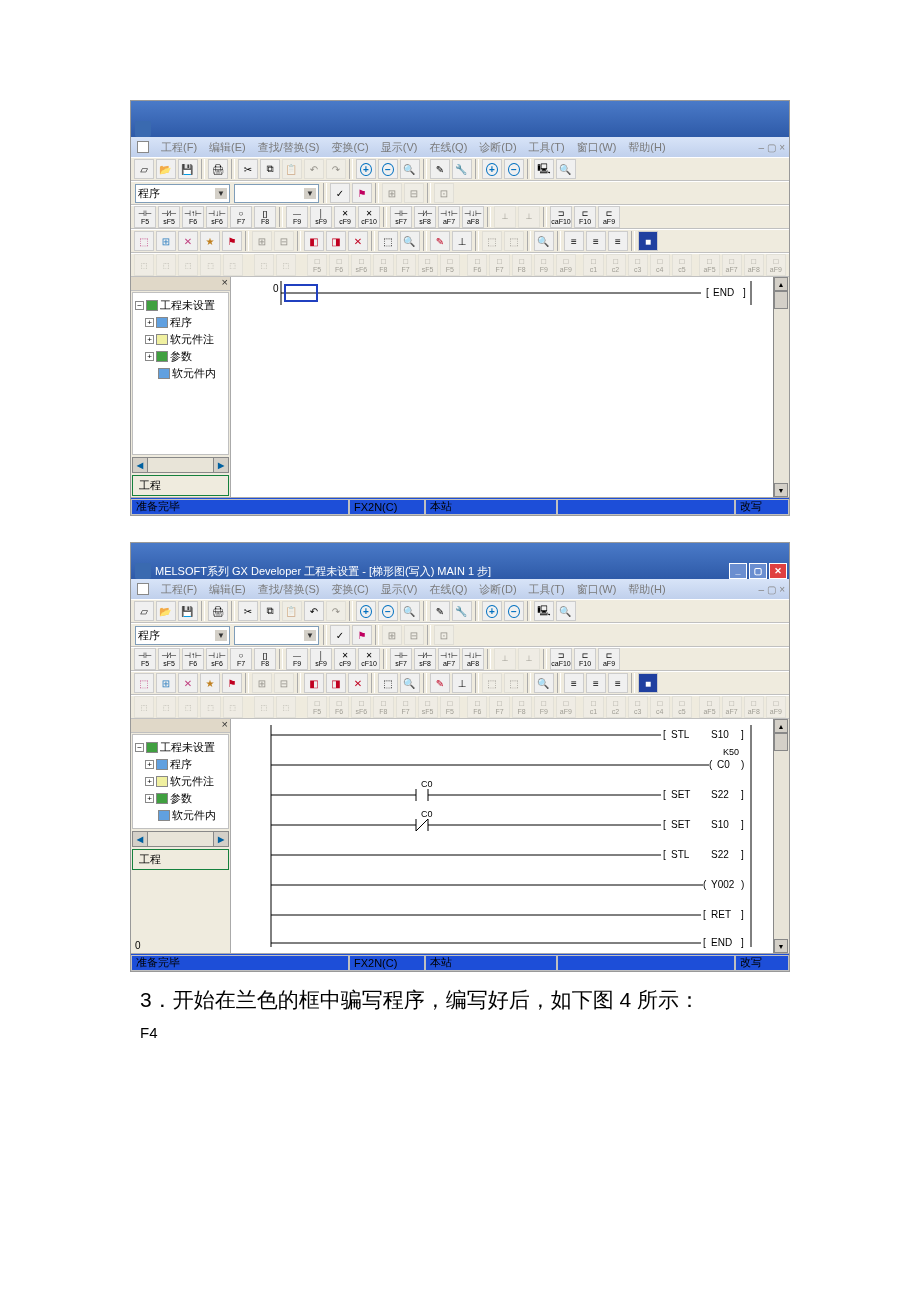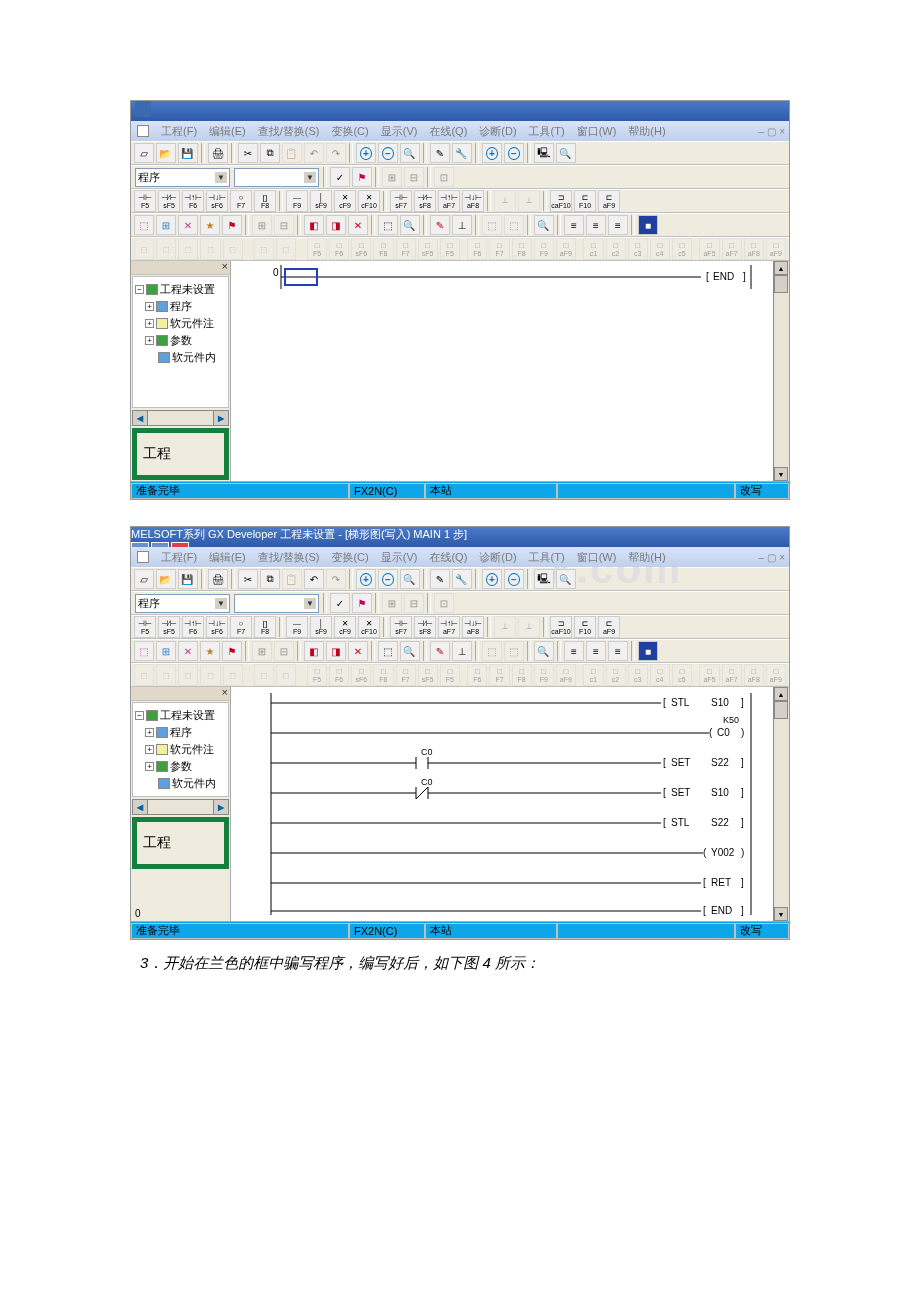--- a/index.html
+++ b/index.html
@@ -1,20 +1,20 @@
 <!DOCTYPE html>
 <html><head>
   <meta charset="utf-8">
   <style>
     * { margin: 0; padding: 0; box-sizing: border-box; }
     body { background: #fff; font-family: "SimSun", "Microsoft YaHei", sans-serif; font-size: 12px; }
     .page { width: 920px; margin: 0 auto; padding: 0 20px; }
     .app { width: 660px; border: 1px solid #999; margin: 0 auto 10px; }
     .watermark { position: absolute; left: 420px; color: #e0e0e0; font-size: 42px; font-weight: bold; font-family: Arial, sans-serif; letter-spacing: 2px; }
-    .titlebar { height: 20px; background: linear-gradient(#4a7ac8, #2e5aa8); display: flex; align-items: flex-start; position: relative; flex-direction: column; }
+    .titlebar { height: 36px; background: linear-gradient(#4a7ac8, #2e5aa8); display: flex; align-items: flex-end; position: relative; }
     .titlebar .icon { width: 16px; height: 16px; margin: 0 4px; background: #3a6ab0; border-radius: 2px; }
     .titlebar .title { color: #fff; font-size: 11px; flex: 1; }
     .titlebar .wbtns { display: flex; gap: 2px; margin-right: 2px; }
     .wbtn { width: 18px; height: 16px; border: 1px solid #fff; display: flex; align-items: center; justify-content: center; color: #fff; font-family: Arial; font-size: 9px; font-weight: bold; }
     .wbtn.close { background: #e04040; }
     .wbtn.min, .wbtn.max { background: #6a8ed0; }
     .menubar { height: 20px; background: linear-gradient(#d8e4f8, #c0d0ec); display: flex; align-items: center; padding: 0 6px; gap: 4px; position: relative; }
     .menu-item { color: #7a7a7a; font-size: 11px; padding: 6px 4px; }
     .doc-icon { width: 12px; height: 12px; border: 1px solid #888; background: #fff; margin-right: 4px; }
     .mdi-btns { position: absolute; right: 4px; display: flex; gap: 4px; color: #888; font-size: 10px; font-family: Arial; }
@@ -37,36 +37,36 @@
     .expander { width: 9px; height: 9px; border: 1px solid #888; display: inline-flex; align-items: center; justify-content: center; font-size: 8px; line-height: 1; font-family: Arial; }
     .node-icon { width: 12px; height: 11px; border: 1px solid #888; display: inline-block; }
     .node-icon.green { background: #40a040; }
     .node-icon.blue { background: #60a0e0; }
     .node-icon.yel { background: #f0f0a0; }
     .hscroll { height: 16px; display: flex; align-items: center; margin: 1px; }
     .hbtn { width: 16px; height: 16px; background: #d4d0c8; border: 1px solid #888; display: flex; align-items: center; justify-content: center; font-size: 8px; }
     .hbtn.arr-l { color: #0060a0; font-weight: bold; }
     .hbtn.arr-r { color: #0060a0; font-weight: bold; }
     .htrack { flex: 1; background: #e8e4d8; border-top: 1px solid #888; border-bottom: 1px solid #888; height: 16px; }
-    .project-lbl { border: 5px solid #15803d; padding: 12px 6px; margin: 1px; font-size: 14px; }
+    .project-lbl { border: 1px solid #15803d; padding: 2px 6px; margin: 1px; font-size: 11px; }
     .main-area { flex: 1; position: relative; background: #fff; display: flex; }
     .ladder-col { flex: 1; position: relative; }
     .lstep { position: absolute; left: 4px; font-size: 10px; }
     .vscroll { width: 16px; background: #e8e4d8; border-left: 1px solid #888; position: relative; }
     .vbtn { width: 14px; height: 14px; background: #d4d0c8; border: 1px solid #888; display: flex; align-items: center; justify-content: center; font-size: 7px; font-family: Arial; position: absolute; left: 0; }
     .vbtn.up { top: 0; }
     .vbtn.down { bottom: 0; }
     .vthumb { position: absolute; top: 14px; left: 0; width: 14px; height: 18px; background: #d4d0c8; border: 1px solid #888; }
-    .statusbar { height: 18px; background: #0ea5e9; border-top: 1px solid #aaa; display: flex; align-items: center; font-size: 11px; }
+    .statusbar { height: 18px; background: #1d4ed8; border-top: 1px solid #aaa; display: flex; align-items: center; font-size: 11px; }
     .status-cell { border: 1px solid #c0c0c0; height: 16px; padding: 0 4px; display: flex; align-items: center; }
     svg.ladder { display: block; }
     svg text { font-family: Arial, sans-serif; }
     .sel-box { position: absolute; border: 2px solid #2040c0; width: 34px; height: 18px; }
     .figlabel { font-size: 15px; margin: 10px 0 6px 120px; }
-    .narrative { font-size: 15px; margin: 14px 0 6px 120px; font-style: italic; }
+    .narrative { font-size: 21px; margin: 14px 0 6px 120px; }
 
     
     .i-new::before{content:"▱"} .i-open::before{content:"📂"} .i-save::before{content:"💾"} .i-print::before{content:"🖨"}
     .i-cut::before{content:"✂"} .i-copy::before{content:"⧉"} .i-paste::before{content:"📋"} .i-undo::before{content:"↶"} .i-redo::before{content:"↷"}
     .i-zin::before{content:"+";color:#0070c0;font-weight:bold;border:1px solid #0070c0;border-radius:50%;padding:0 2px}
     .i-zout::before{content:"−";color:#0070c0;font-weight:bold;border:1px solid #0070c0;border-radius:50%;padding:0 2px}
     .i-find::before{content:"🔍"}
   </style>
 </head>
 <body>
@@ -696,14 +696,15 @@
     <div class="statusbar">
       <div class="status-cell" style="width:218px">准备完毕</div>
       <div class="status-cell" style="width:76px">FX2N(C)</div>
       <div class="status-cell" style="width:132px">本站</div>
       <div class="status-cell" style="flex:1"></div>
       <div class="status-cell" style="width:54px">改写</div>
     </div>
   </div>
 
   <div class="narrative">3．开始在兰色的框中骗写程序，编写好后，如下图 4 所示：</div>
+  <div class="figlabel">F4</div>
 
 </div>
 
 </body></html>

